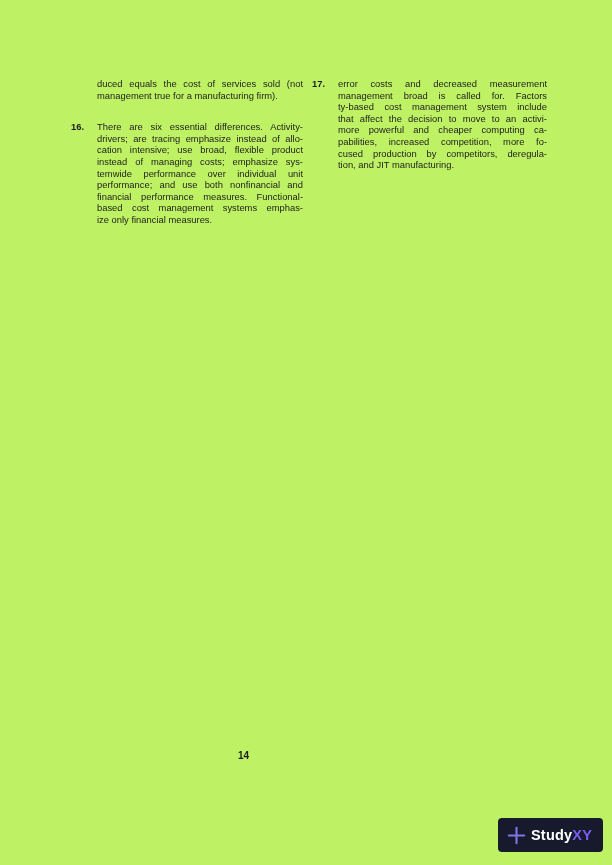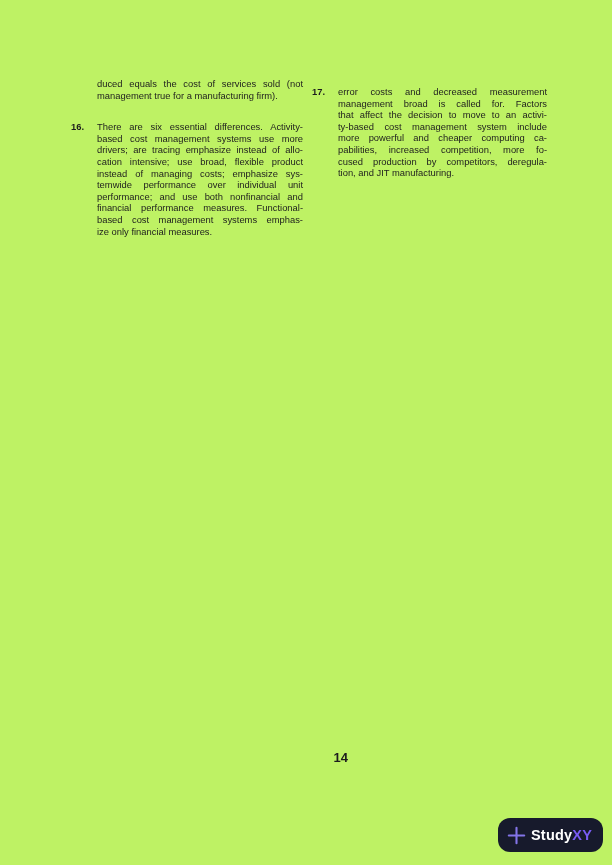--- a/index.html
+++ b/index.html
@@ -18,29 +18,29 @@
   .para, .item { font-size: 9.4px; line-height: 11.6px; }
   .cont { padding-left: 26px; }
   .item { display: flex; margin-top: 20px; }
   .item-num { width: 26px; flex-shrink: 0; font-weight: bold; }
   .item-body { flex: 1; min-width: 0; }
   .jline { text-align: justify; text-align-last: justify; }
   .jline.last { text-align-last: left; }
   .page-number {
     position: absolute;
     left: 238px; top: 750px; width: 110px;
-    text-align: right;
-    font-size: 13px;
+    text-align: left;
+    font-size: 10px;
     font-weight: bold;
   }
   .logo {
     position: absolute;
     left: 498px; top: 818px;
     width: 105px; height: 34px;
-    border-radius: 12px;
+    border-radius: 4px;
     background: #171a2c;
     display: flex;
     align-items: center;
     padding: 0 9px;
     box-sizing: border-box;
     gap: 5px;
   }
   .logo-text {
     font-size: 14.5px;
     font-weight: bold;
@@ -58,41 +58,40 @@
 
   <div class="col col-left">
     <div class="para cont">
         <div class="jline">duced equals the cost of services sold (not</div>
         <div class="jline last">management true for a manufacturing firm).</div>
       </div>
     <div class="item">
       <span class="item-num">16.</span>
       <div class="item-body">
           <div class="jline">There are six essential differences. Activity-</div>
-          <div class="jline">based cost management systems use more</div>
           <div class="jline">drivers; are tracing emphasize instead of allo-</div>
           <div class="jline">cation intensive; use broad, flexible product</div>
           <div class="jline">instead of managing costs; emphasize sys-</div>
           <div class="jline">temwide performance over individual unit</div>
           <div class="jline">performance; and use both nonfinancial and</div>
           <div class="jline">financial performance measures. Functional-</div>
           <div class="jline">based cost management systems emphas-</div>
           <div class="jline last">ize only financial measures.</div>
         </div>
     </div>
   </div>
 
   <div class="col col-right">
-    <div class="item" style="margin-top:8px">
+    <div class="item" style="margin-top:0">
       <span class="item-num">17.</span>
       <div class="item-body">
           <div class="jline">error costs and decreased measurement</div>
           <div class="jline">management broad is called for. Factors</div>
+          <div class="jline">ty-based cost management system include</div>
           <div class="jline">that affect the decision to move to an activi-</div>
-          <div class="jline">ty-based cost management system include</div>
           <div class="jline">more powerful and cheaper computing ca-</div>
           <div class="jline">pabilities, increased competition, more fo-</div>
           <div class="jline">cused production by competitors, deregula-</div>
           <div class="jline last">tion, and JIT manufacturing.</div>
         </div>
     </div>
   </div>
 
   <div class="page-number">14</div>
 

